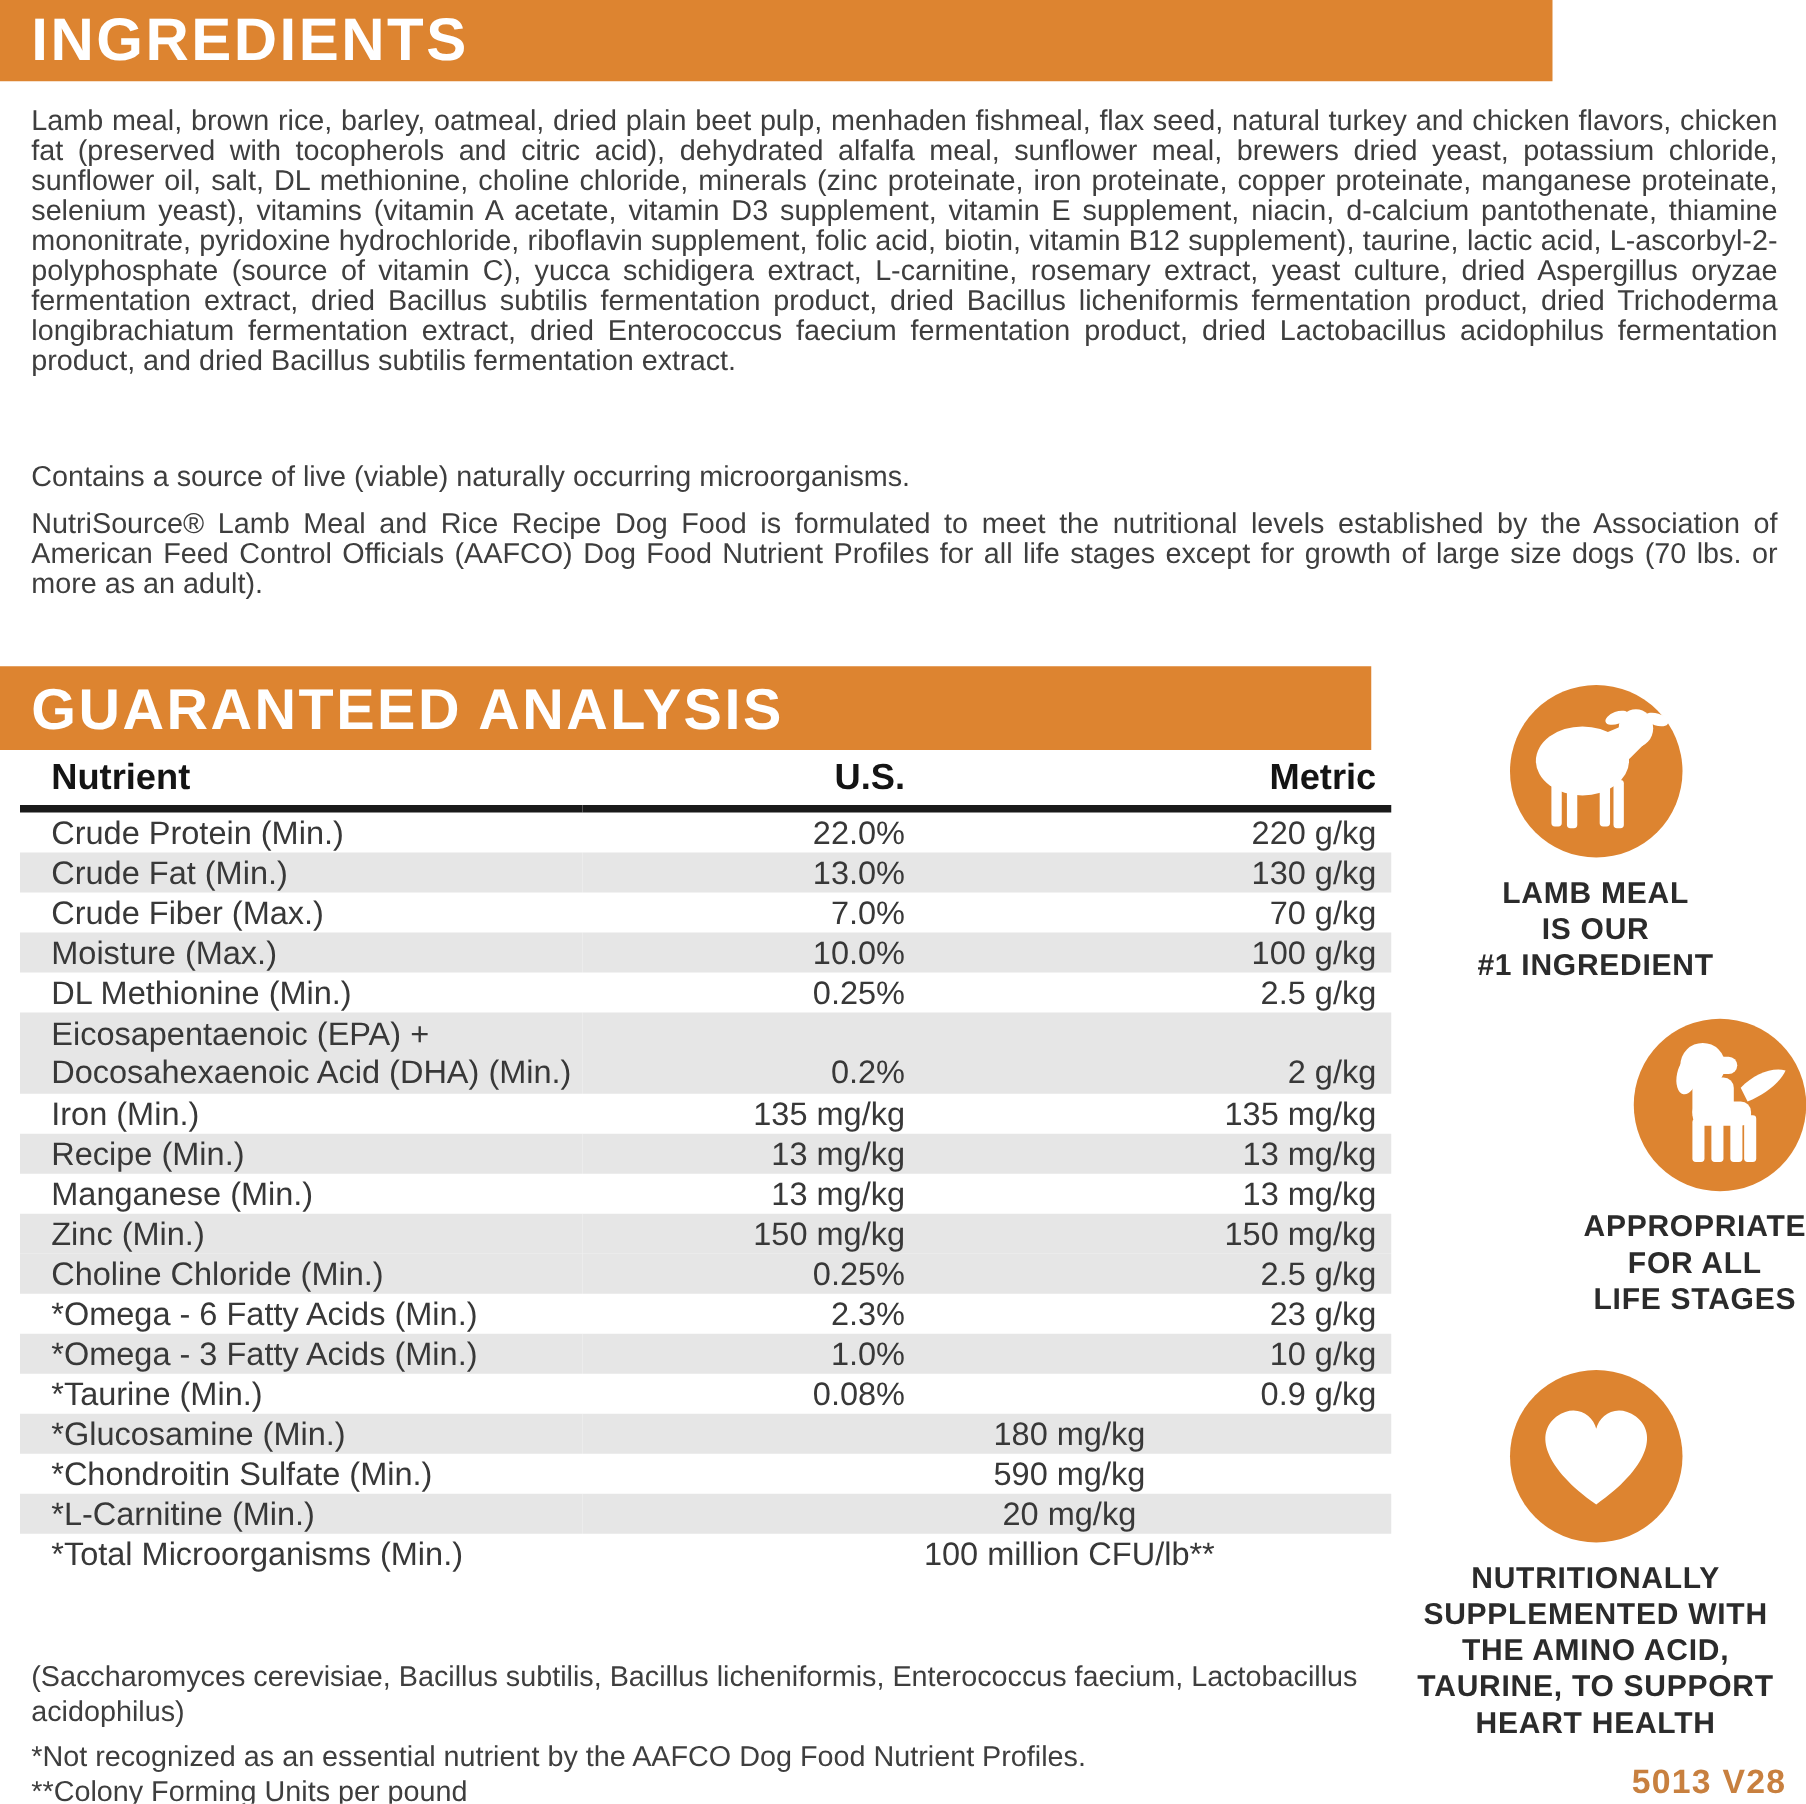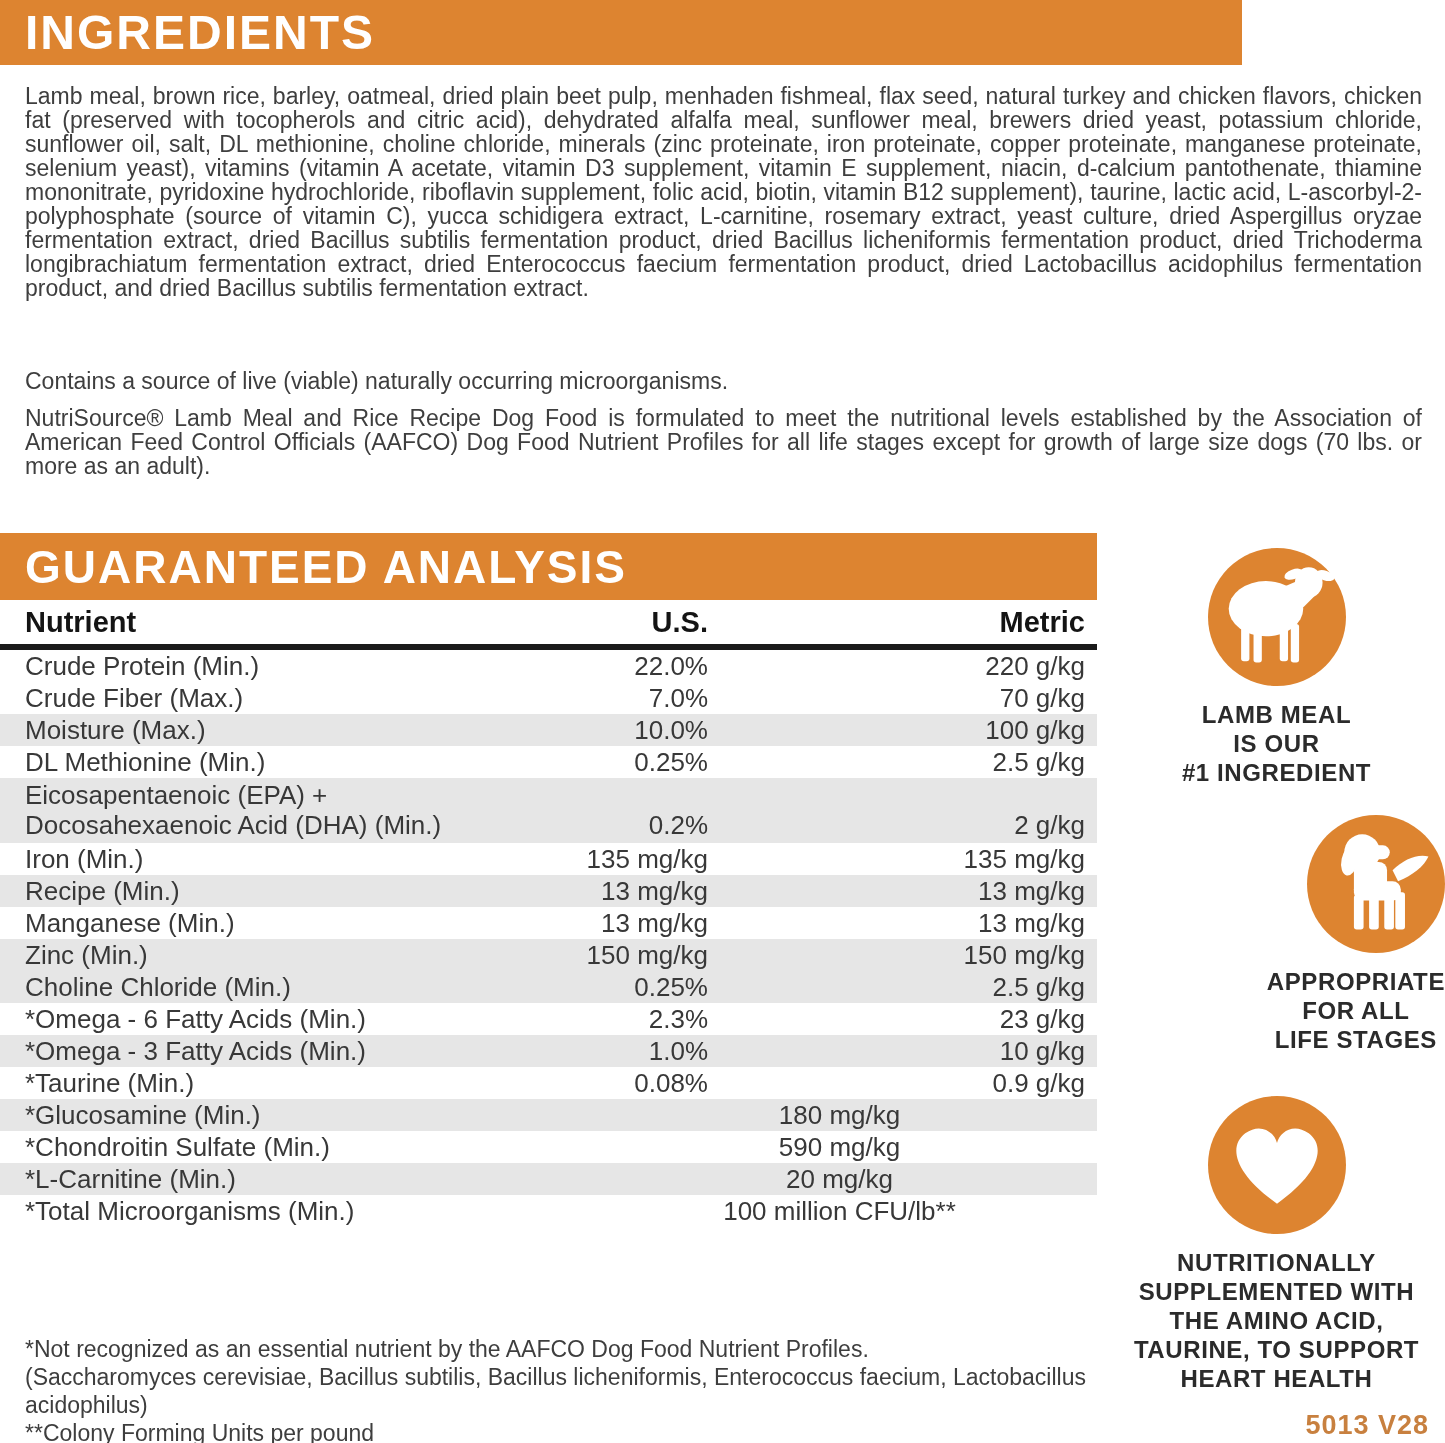--- a/index.html
+++ b/index.html
@@ -29,21 +29,21 @@
   #para-ingredients { top: 84px; }
   #para-contains   { top: 369px; text-align: left; }
   #para-aafco      { top: 406px; }
 
   .ga-bar {
     position: absolute; left: 0; top: 533px;
     width: 1097px; height: 67px;
     font-size: 46px; padding-left: 25px;
   }
   table#ga-table {
-    position: absolute; left: 0; top: 602px; width: 1097px;
+    position: absolute; left: 16px; top: 602px; width: 1097px;
     border-collapse: collapse;
     font-size: 26px; color: #383838;
   }
   #ga-table th {
     font-size: 29px; font-weight: bold; color: #141414;
     border-bottom: 6px solid var(--rule, #1A1A1A);
     padding-bottom: 5px; padding-top: 4px;
     white-space: nowrap;
   }
   #ga-table th.col-nutrient { text-align: left;  padding-left: 25px; }
@@ -120,20 +120,25 @@
       <th class="col-us">U.S.</th>
       <th class="col-metric">Metric</th>
     </tr>
   </thead>
   <tbody>
       <tr>
         <td class="col-nutrient">Crude Protein (Min.)</td>
         <td class="col-us">22.0%</td>
         <td class="col-metric">220 g/kg</td>
       </tr>
+      <tr class="shaded">
+        <td class="col-nutrient">Crude Fat (Min.)</td>
+        <td class="col-us">13.0%</td>
+        <td class="col-metric">130 g/kg</td>
+      </tr>
       <tr>
         <td class="col-nutrient">Crude Fiber (Max.)</td>
         <td class="col-us">7.0%</td>
         <td class="col-metric">70 g/kg</td>
       </tr>
       <tr class="shaded">
         <td class="col-nutrient">Moisture (Max.)</td>
         <td class="col-us">10.0%</td>
         <td class="col-metric">100 g/kg</td>
       </tr>
@@ -201,22 +206,22 @@
         <td colspan="2" class="col-span">20 mg/kg</td>
       </tr>
       <tr>
         <td class="col-nutrient">*Total Microorganisms (Min.)</td>
         <td colspan="2" class="col-span">100 million CFU/lb**</td>
       </tr>
     </tbody>
 </table>
 
 <div class="footnotes">
+  <p id="fn-species">(Saccharomyces cerevisiae, Bacillus subtilis, Bacillus licheniformis, Enterococcus faecium, Lactobacillus acidophilus)</p>
   <p id="fn-star">*Not recognized as an essential nutrient by the AAFCO Dog Food Nutrient Profiles.</p>
-  <p id="fn-species">(Saccharomyces cerevisiae, Bacillus subtilis, Bacillus licheniformis, Enterococcus faecium, Lactobacillus acidophilus)</p>
   <p id="fn-2star">**Colony Forming Units per pound</p>
 </div>
 
 <div class="badge" id="badge-lamb">
   <div class="badge-circle">
     <svg viewBox="0 0 100 100" aria-hidden="true">
       <g fill="#ffffff">
         <ellipse cx="42" cy="44" rx="27" ry="20"></ellipse>
         <polygon points="55,28 74,20 78,34 60,52"></polygon>
         <ellipse cx="73" cy="25" rx="10" ry="11"></ellipse>

